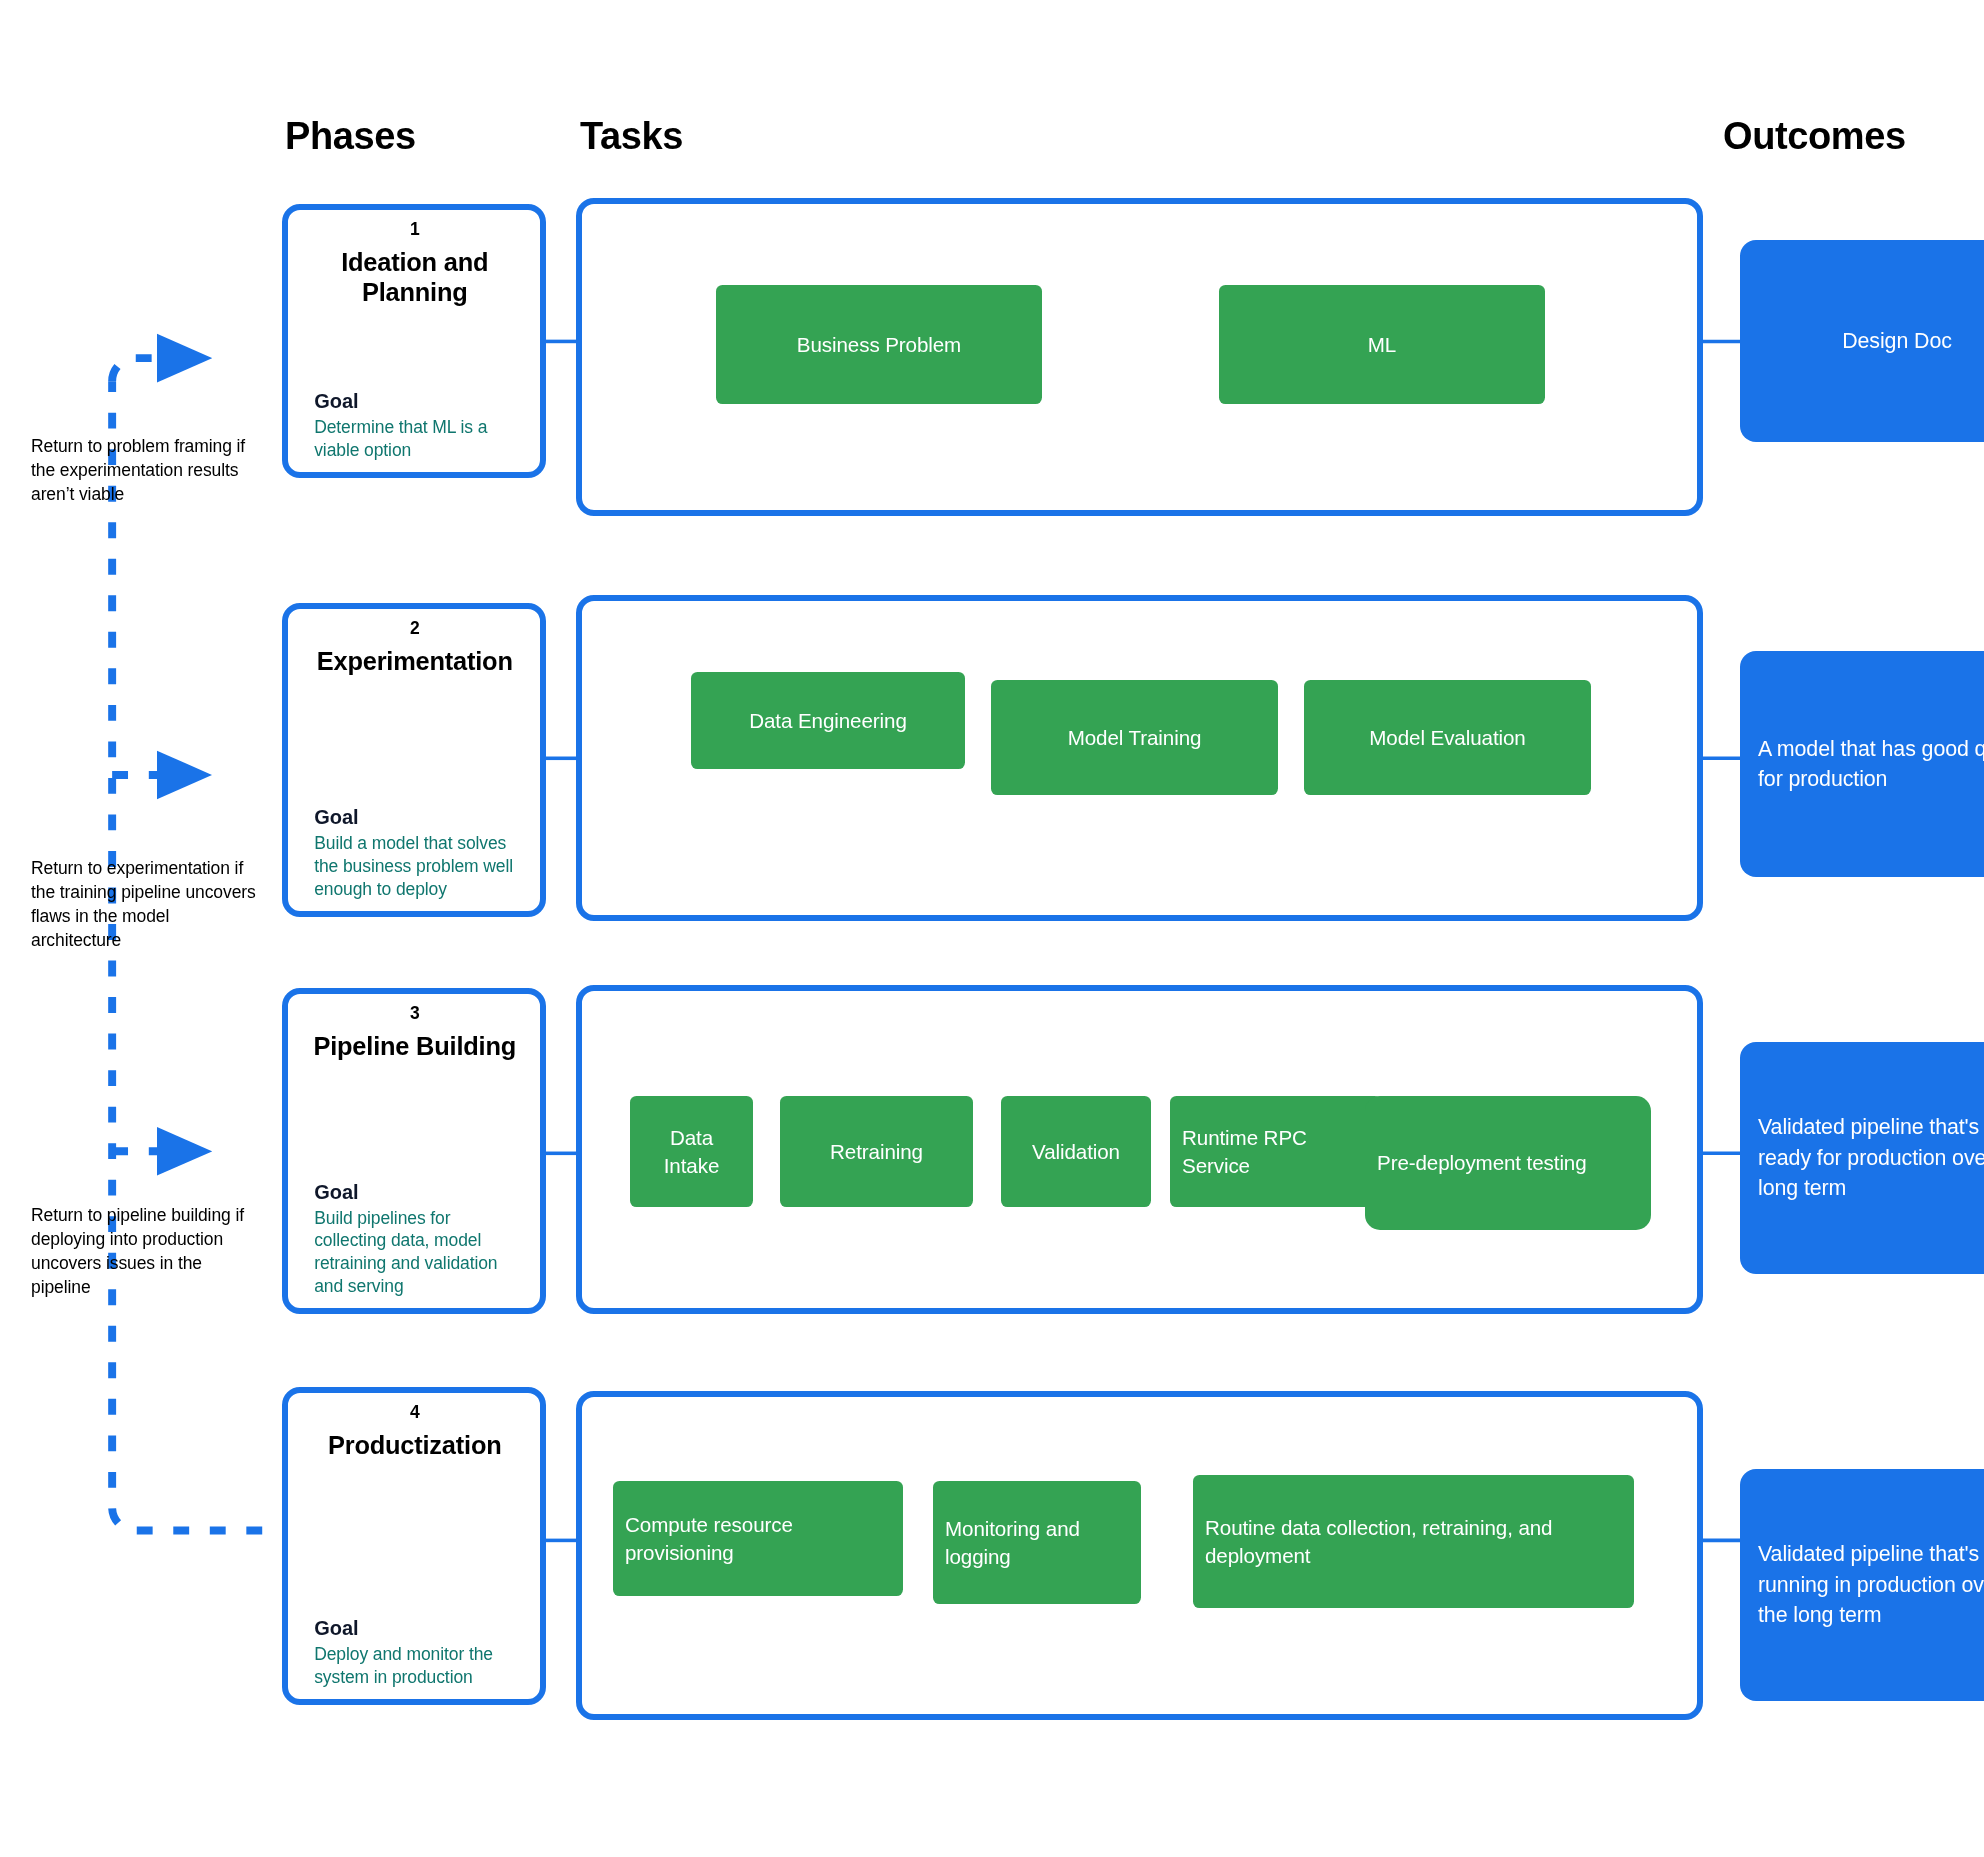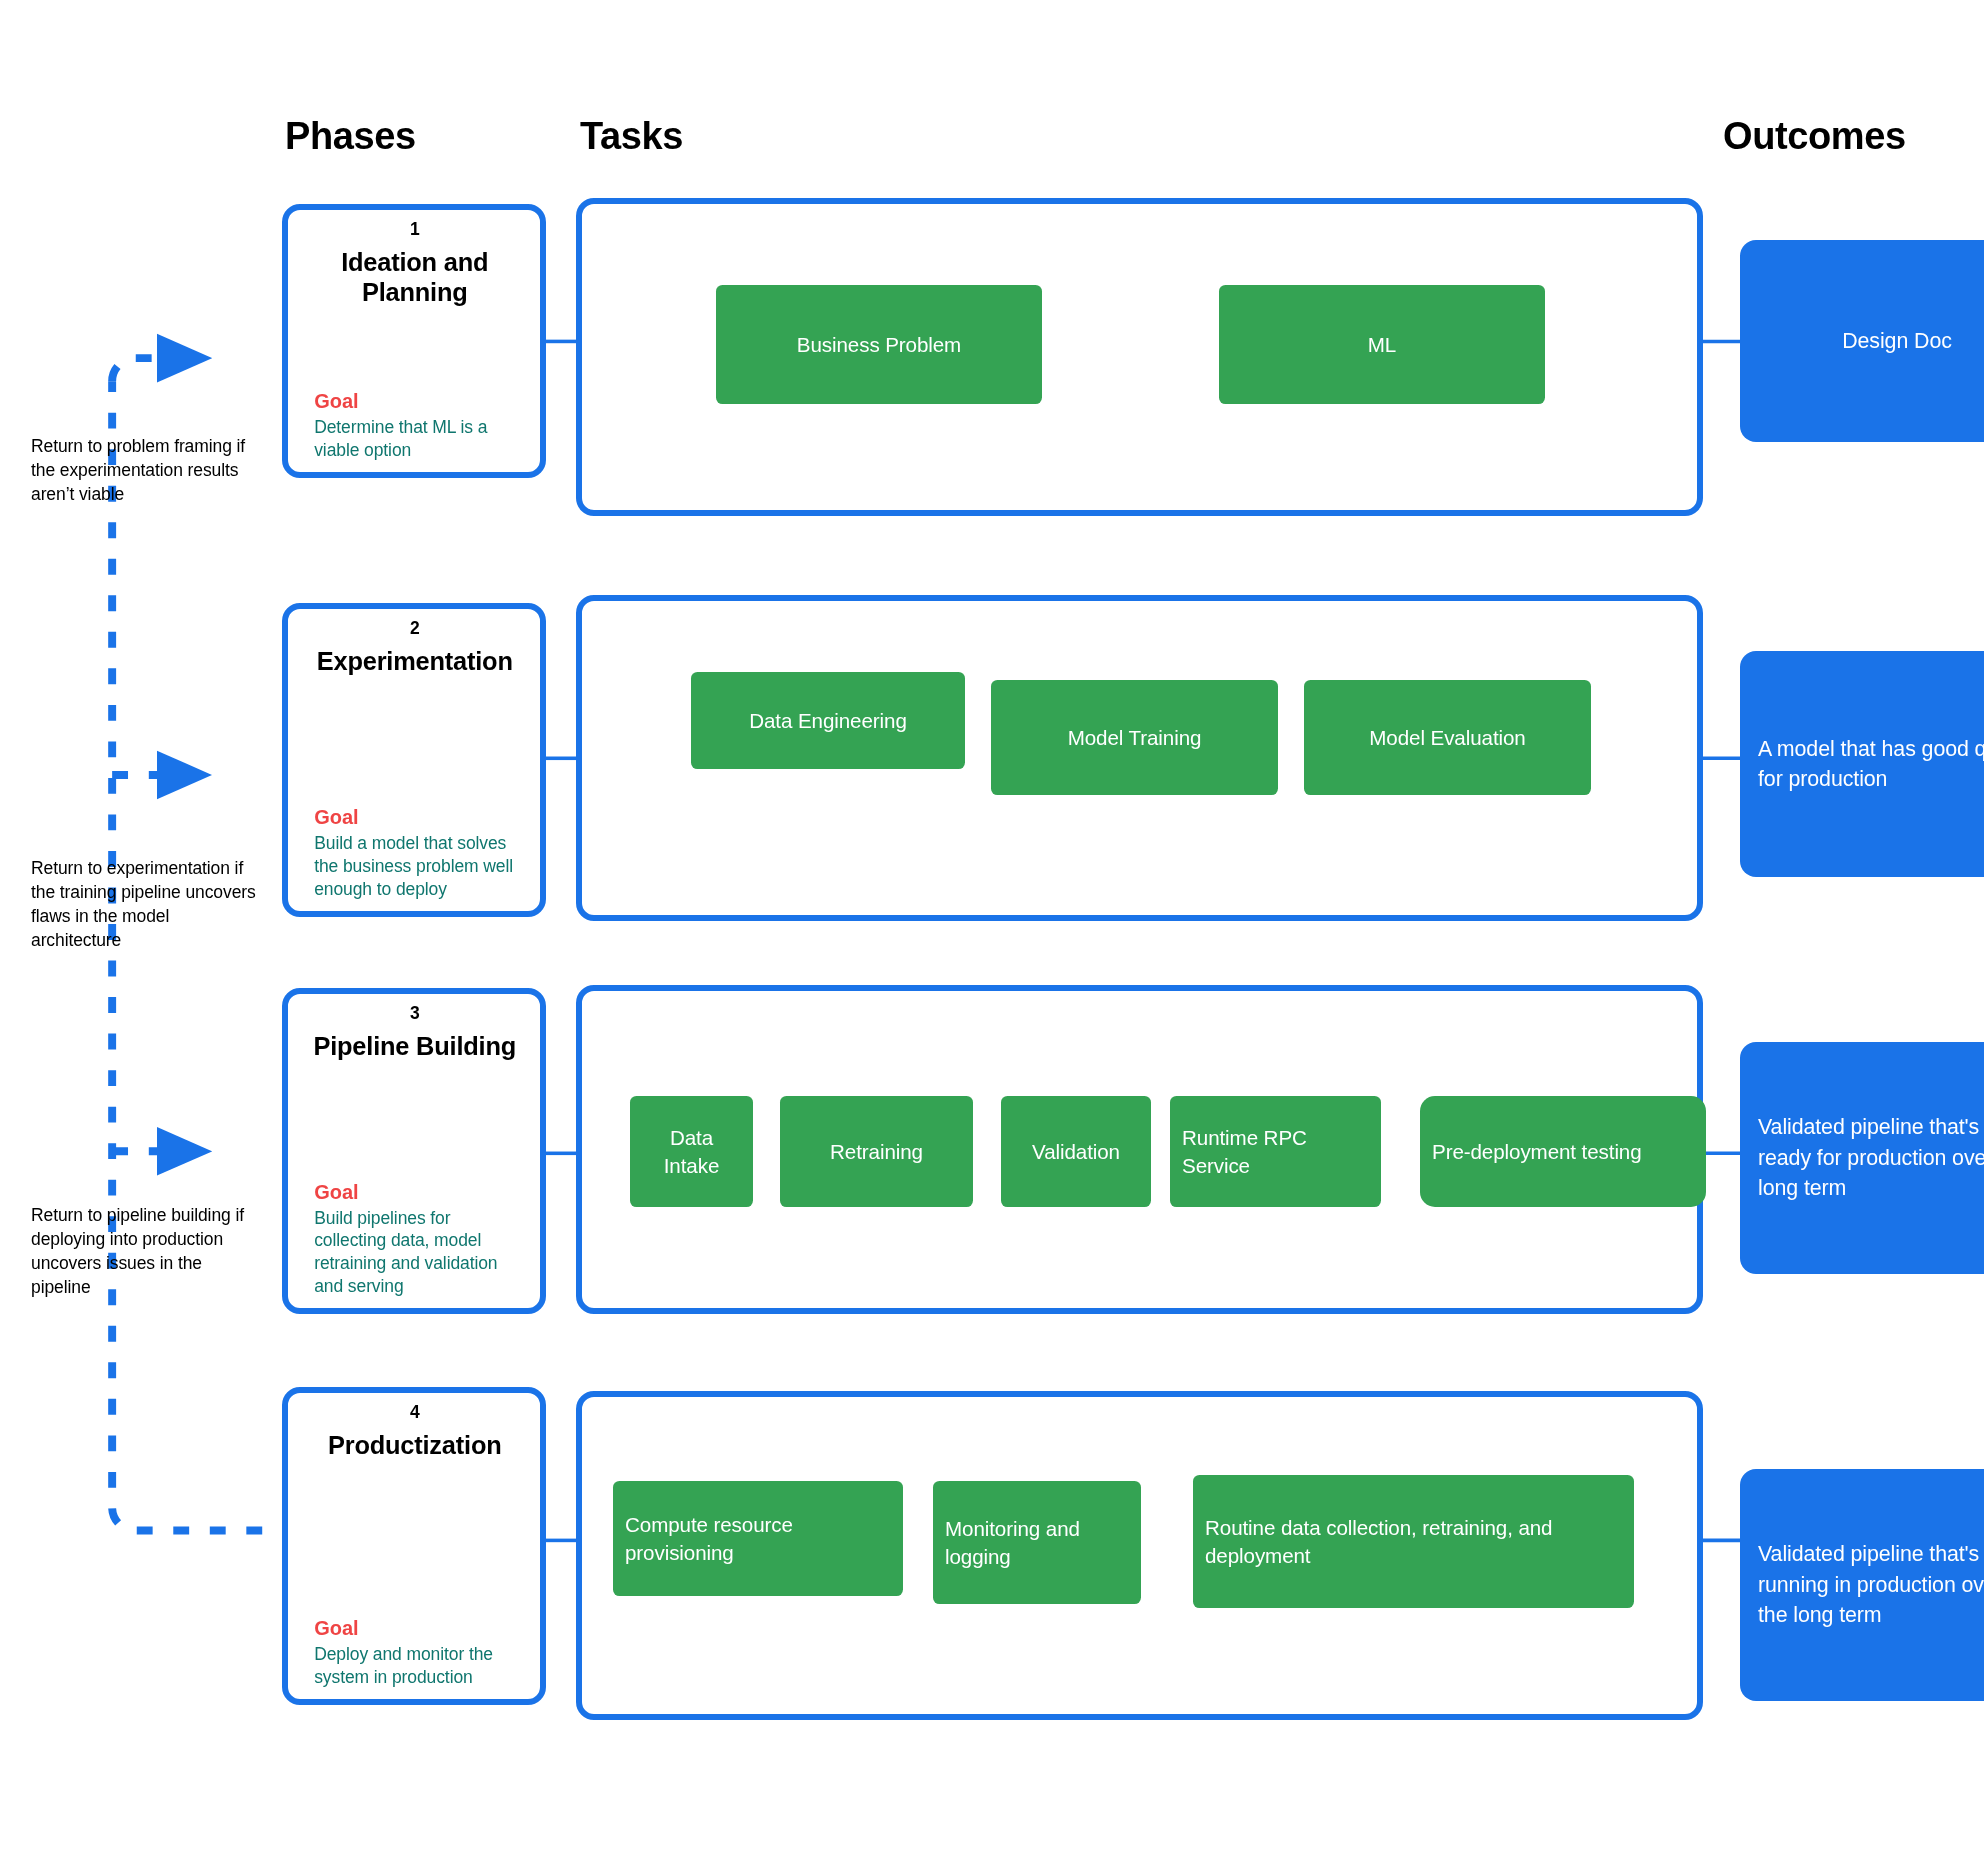--- a/index.html
+++ b/index.html
@@ -14,21 +14,21 @@
             letter-spacing:-0.4px;white-space:nowrap;}
 
   
   .phase-card{position:absolute;box-sizing:border-box;
               border:6.7px solid #1a73e8;border-radius:18px;background:#fff;
               padding:10.3px 16px 10.3px 17.5px;}
   .phase-num{text-align:center;font-size:17.5px;font-weight:700;color:#000;line-height:1.1;}
   .phase-title{text-align:center;font-size:25.4px;font-weight:700;color:#000;
                line-height:1.16;margin-top:8.7px;letter-spacing:-0.2px;}
   .goal-block{margin-top:auto;padding-left:8.7px;}
-  .goal-label{font-size:20px;font-weight:700;color:#ef4444;line-height:1.2;}
+  .goal-label{font-size:20px;font-weight:700;color:#0f172a;line-height:1.2;}
   .goal-text{font-size:17.5px;font-weight:400;color:#0f766e;line-height:1.3;margin-top:3.2px;
              letter-spacing:-0.1px;}
   .phase-inner{display:flex;flex-direction:column;height:100%;}
 
   
   .tasks-panel{position:absolute;box-sizing:border-box;
                border:6.7px solid #1a73e8;border-radius:18px;background:#fff;}
 
   
   .task{position:absolute;box-sizing:border-box;background:#34a353;
@@ -181,21 +181,21 @@
         <div class="goal-text">Build pipelines for collecting data, model retraining and validation and serving</div>
       </div>
     </div>
   </div>
 
   <div class="tasks-panel" style="left:576px; top:985px; width:1127px; height:329px;"></div>
   <div class="task center" style="left:623px; top:1096px; width:123px; height:111px;">Data Intake</div>
   <div class="task center" style="left:773px; top:1096px; width:193px; height:111px;">Retraining</div>
   <div class="task center" style="left:994px; top:1096px; width:150px; height:111px;">Validation</div>
   <div class="task" style="left:1170px; top:1096px; width:211px; height:111px;">Runtime RPC Service</div>
-  <div class="task" style="left:1420px; top:1096px; width:286px; height:111px;border-radius:15px;">Pre-deployment testing</div>
+  <div class="task" style="left:1365px; top:1096px; width:286px; height:134px;border-radius:15px;">Pre-deployment testing</div>
 
   <div class="outcome" style="left:1740px; top:1042px; width:314px; height:232px;">Validated pipeline that's ready for production over the long term</div>
 
   <div class="phase-card" style="left:282px; top:1387px; width:264px; height:318px;">
     <div class="phase-inner">
       <div class="phase-num">4</div>
       <div class="phase-title">Productization</div>
       <div class="goal-block">
         <div class="goal-label">Goal</div>
         <div class="goal-text">Deploy and monitor the system in production</div>

